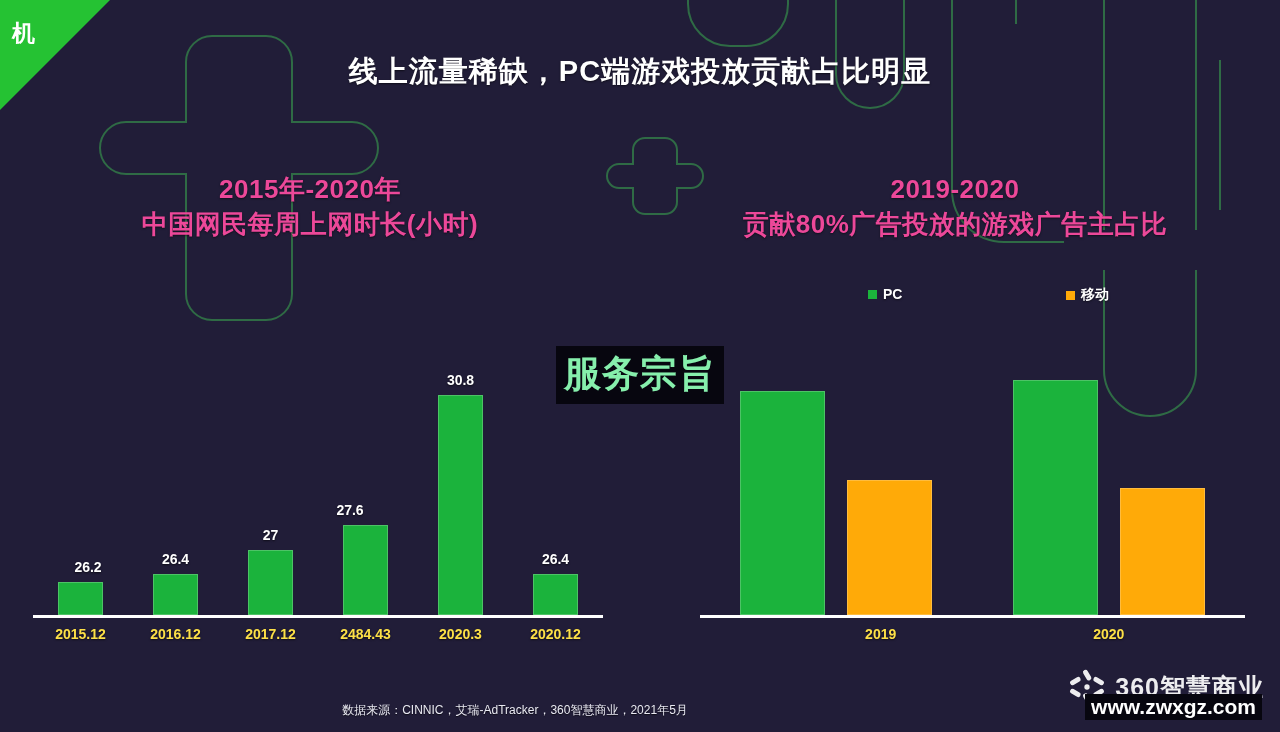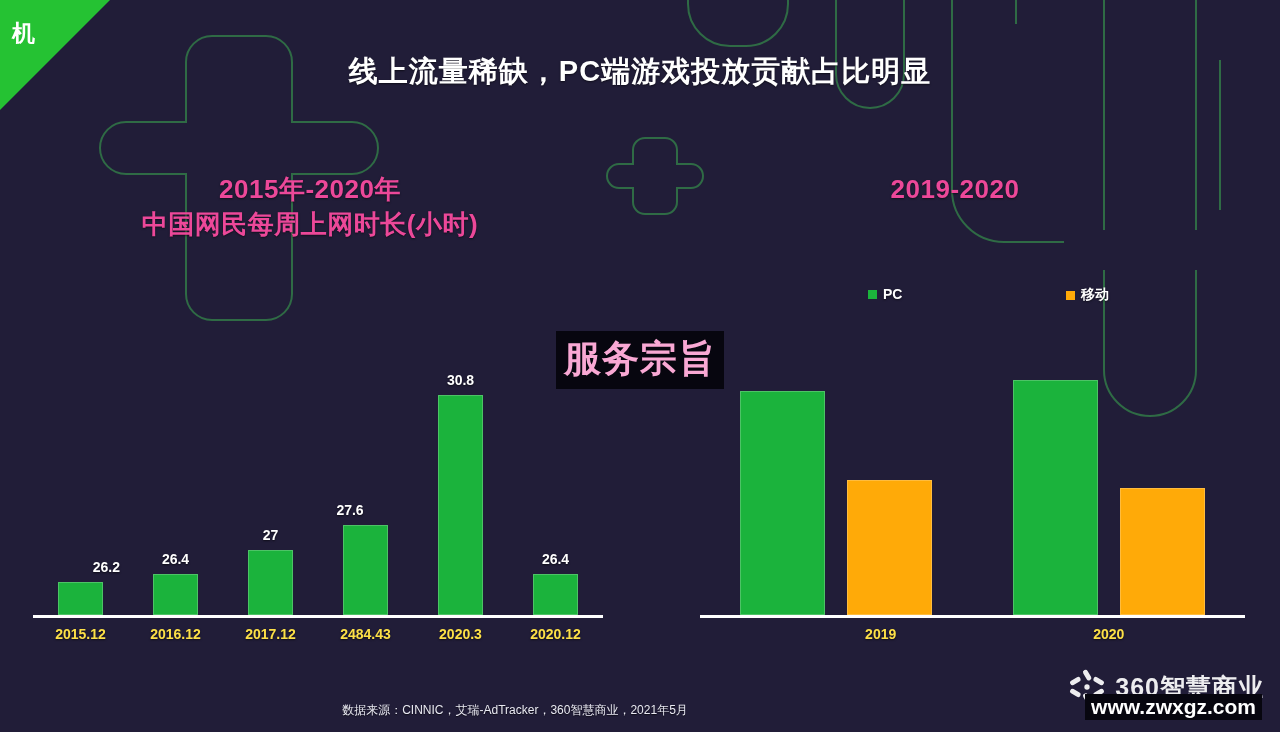--- a/index.html
+++ b/index.html
@@ -89,22 +89,22 @@
     text-shadow:0 1px 2px rgba(0,0,0,.55);
   }
 
   #chart-left  { left:33px;  top:330px; width:570px; height:288px; }
   #chart-left-cats { position:absolute; left:33px; top:626px; width:570px; height:24px; }
   #chart-right { left:700px; top:330px; width:545px; height:288px; }
   #chart-right-cats{ position:absolute; left:700px; top:626px; width:545px; height:24px; }
 
   
   #overlay-slogan {
-    position:absolute; left:556px; top:331px;
-    background:#07060f; color:#f9a8d4;
+    position:absolute; left:556px; top:346px;
+    background:#07060f; color:#86efac;
     font-size:37px; font-weight:bold; letter-spacing:1px;
     padding:6px 8px 8px 8px; line-height:44px;
   }
 
   
   #source-note {
     position:absolute; left:0; top:702px; width:1030px;
     text-align:center; color:#e9e9f2; font-size:12px;
     text-shadow:0 1px 1px rgba(0,0,0,.6);
   }
@@ -166,37 +166,38 @@
 
   <div class="main-title">线上流量稀缺，PC端游戏投放贡献占比明显</div>
 
   <div class="panel-head" id="left-head">
     <div class="l1">2015年-2020年</div>
     <div class="l2">中国网民每周上网时长(小时)</div>
   </div>
 
   <div class="panel-head" id="right-head">
     <div class="l1">2019-2020</div>
+    <div class="l2">贡献80%广告投放的游戏广告主占比</div>
   </div>
 
   <div id="legend">
     <div class="legend-item" id="legend-pc">
       <span class="swatch" style="background:#1bb33c"></span>
       <span>PC</span>
     </div>
     <div class="legend-item" id="legend-mobile">
       <span class="swatch" style="background:#ffaa08"></span>
       <span>移动</span>
     </div>
   </div>
 
   <div class="chart" id="chart-left">
     <div class="bars" id="left-bars">
         <div class="bar" style="left: 25px; width: 45px; height: 32.6667px; background: rgb(27, 179, 60);"></div>
-        <div class="bar-value" style="left: 7px; width: 80px; bottom: 39.6667px; text-align: right;">26.2</div>
+        <div class="bar-value" style="left: 15px; width: 80px; bottom: 39.6667px;">26.2</div>
         <div class="bar" style="left: 120px; width: 45px; height: 40.8333px; background: rgb(27, 179, 60);"></div>
         <div class="bar-value" style="left: 102.5px; width: 80px; bottom: 47.8333px;">26.4</div>
         <div class="bar" style="left: 215px; width: 45px; height: 65.3333px; background: rgb(27, 179, 60);"></div>
         <div class="bar-value" style="left: 197.5px; width: 80px; bottom: 72.3333px;">27</div>
         <div class="bar" style="left: 310px; width: 45px; height: 89.8333px; background: rgb(27, 179, 60);"></div>
         <div class="bar-value" style="left: 277px; width: 80px; bottom: 96.8333px;">27.6</div>
         <div class="bar" style="left: 405px; width: 45px; height: 220.5px; background: rgb(27, 179, 60);"></div>
         <div class="bar-value" style="left: 387.5px; width: 80px; bottom: 227.5px;">30.8</div>
         <div class="bar" style="left: 500px; width: 45px; height: 40.8333px; background: rgb(27, 179, 60);"></div>
         <div class="bar-value" style="left: 482.5px; width: 80px; bottom: 47.8333px;">26.4</div>

